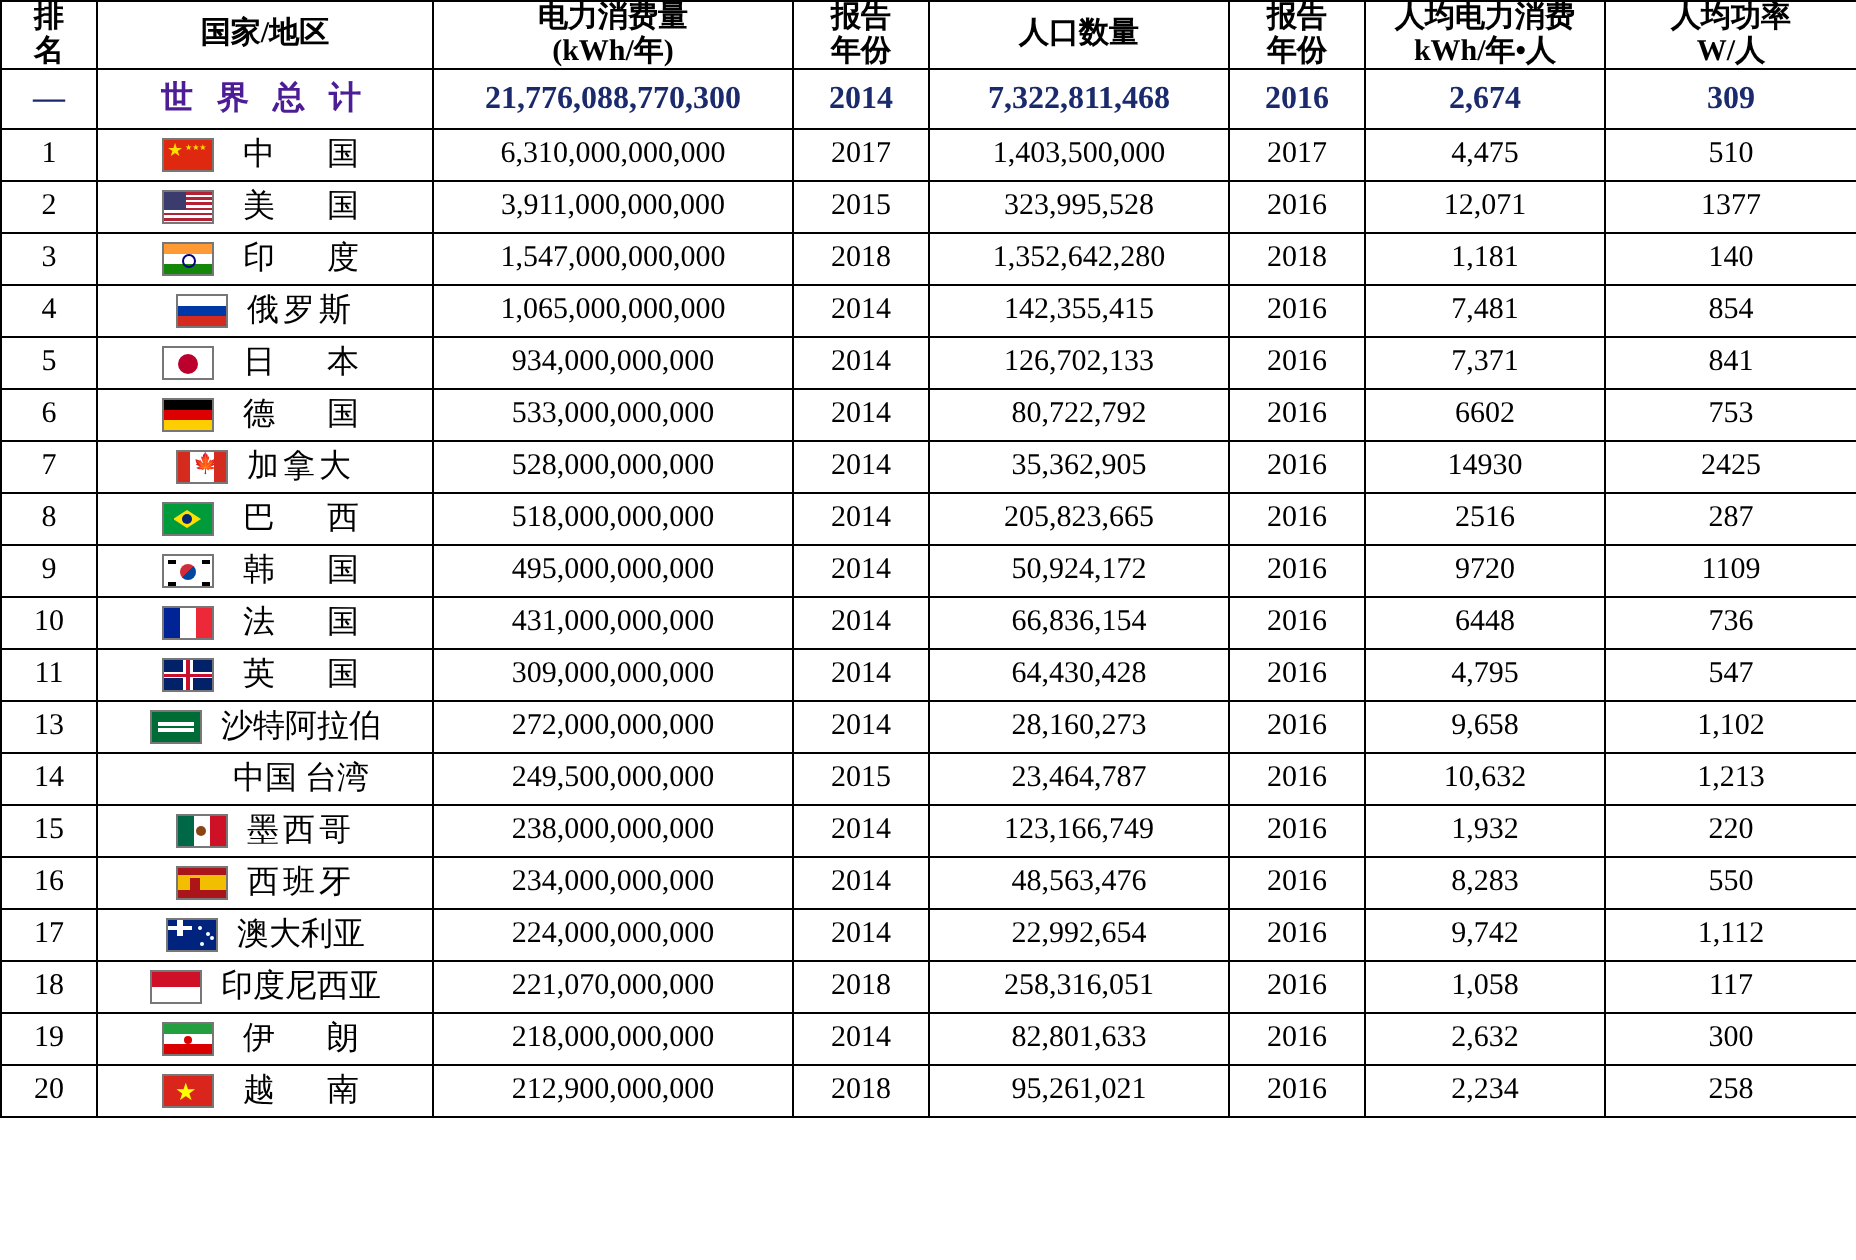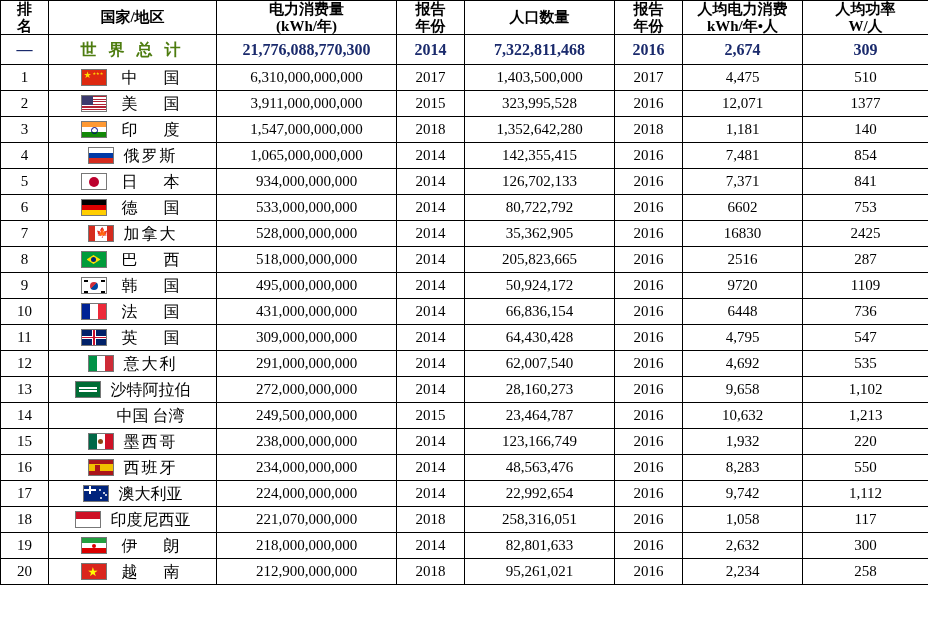--- a/index.html
+++ b/index.html
@@ -60,21 +60,21 @@
   }
   
   tr.total-row td {
     font-weight: bold;
     color: #1a2a6c;
     font-size: 16px;
     height: 29px;
   }
   tr.total-row td.country-cell {
     letter-spacing: 4px;
-    color: #4d7c0f;
+    color: #4c1d95;
   }
   td.country-cell {
     text-align: center;
     white-space: nowrap;
   }
   .country-inner {
     display: flex;
     align-items: center;
     justify-content: center;
     gap: 10px;
@@ -486,21 +486,21 @@
           <td class="country-cell">
             <div class="country-inner">
               <span class="flag f-ca"></span>
               <span class="cname sp1">加拿大</span>
             </div>
           </td>
           <td class="num">528,000,000,000</td>
           <td>2014</td>
           <td class="num">35,362,905</td>
           <td>2016</td>
-          <td class="num">16830</td>
+          <td class="num">14930</td>
           <td class="num">2425</td>
         </tr>
         <tr>
           <td>8</td>
           <td class="country-cell">
             <div class="country-inner">
               <span class="flag f-br"></span>
               <span class="cname sp2">巴　西</span>
             </div>
           </td>
@@ -548,35 +548,20 @@
               <span class="flag f-gb"></span>
               <span class="cname sp2">英　国</span>
             </div>
           </td>
           <td class="num">309,000,000,000</td>
           <td>2014</td>
           <td class="num">64,430,428</td>
           <td>2016</td>
           <td class="num">4,795</td>
           <td class="num">547</td>
-        </tr>
-        <tr>
-          <td>12</td>
-          <td class="country-cell">
-            <div class="country-inner">
-              <span class="flag f-it"></span>
-              <span class="cname sp1">意大利</span>
-            </div>
-          </td>
-          <td class="num">291,000,000,000</td>
-          <td>2014</td>
-          <td class="num">62,007,540</td>
-          <td>2016</td>
-          <td class="num">4,692</td>
-          <td class="num">535</td>
         </tr>
         <tr>
           <td>13</td>
           <td class="country-cell">
             <div class="country-inner">
               <span class="flag f-sa"></span>
               <span class="cname ">沙特阿拉伯</span>
             </div>
           </td>
           <td class="num">272,000,000,000</td>

